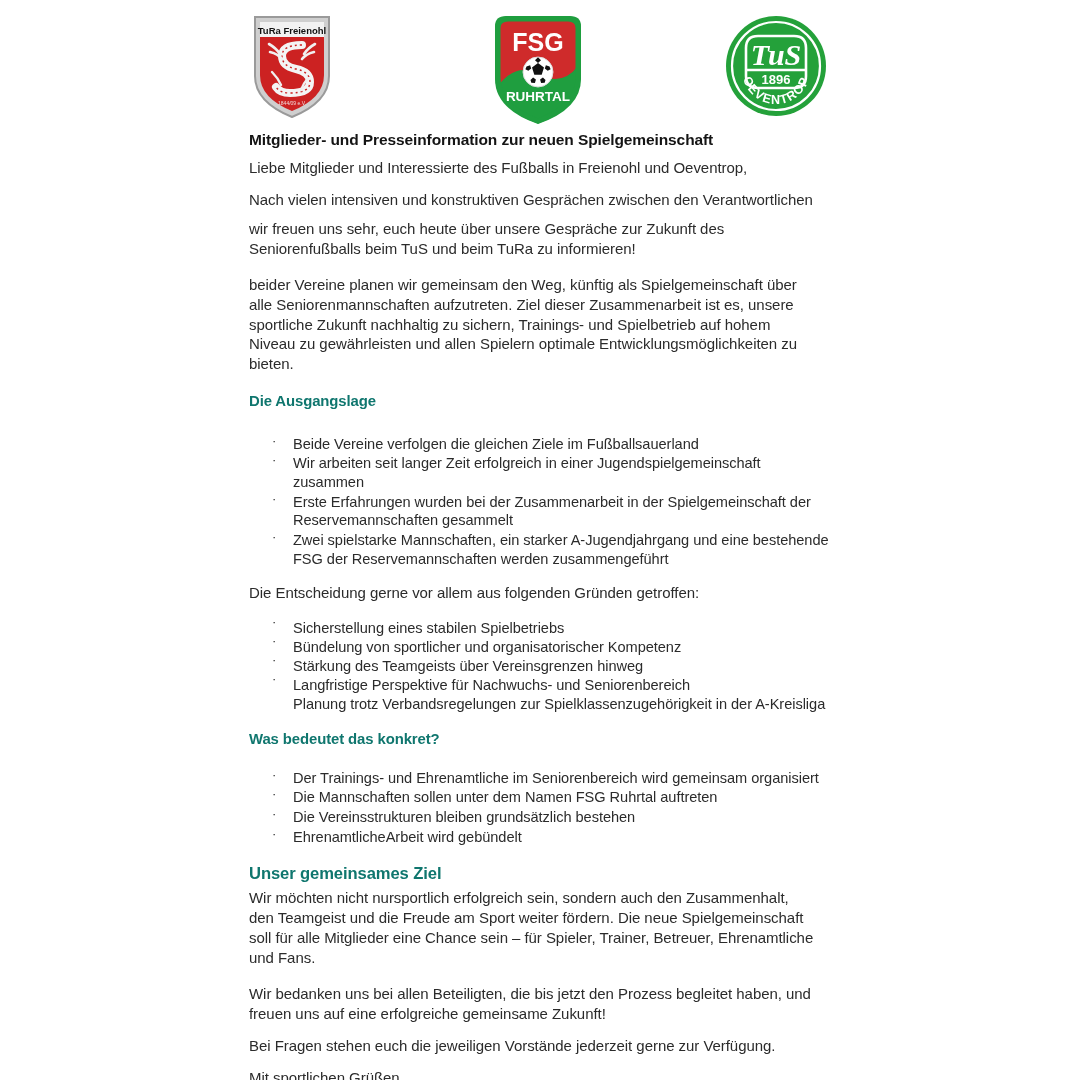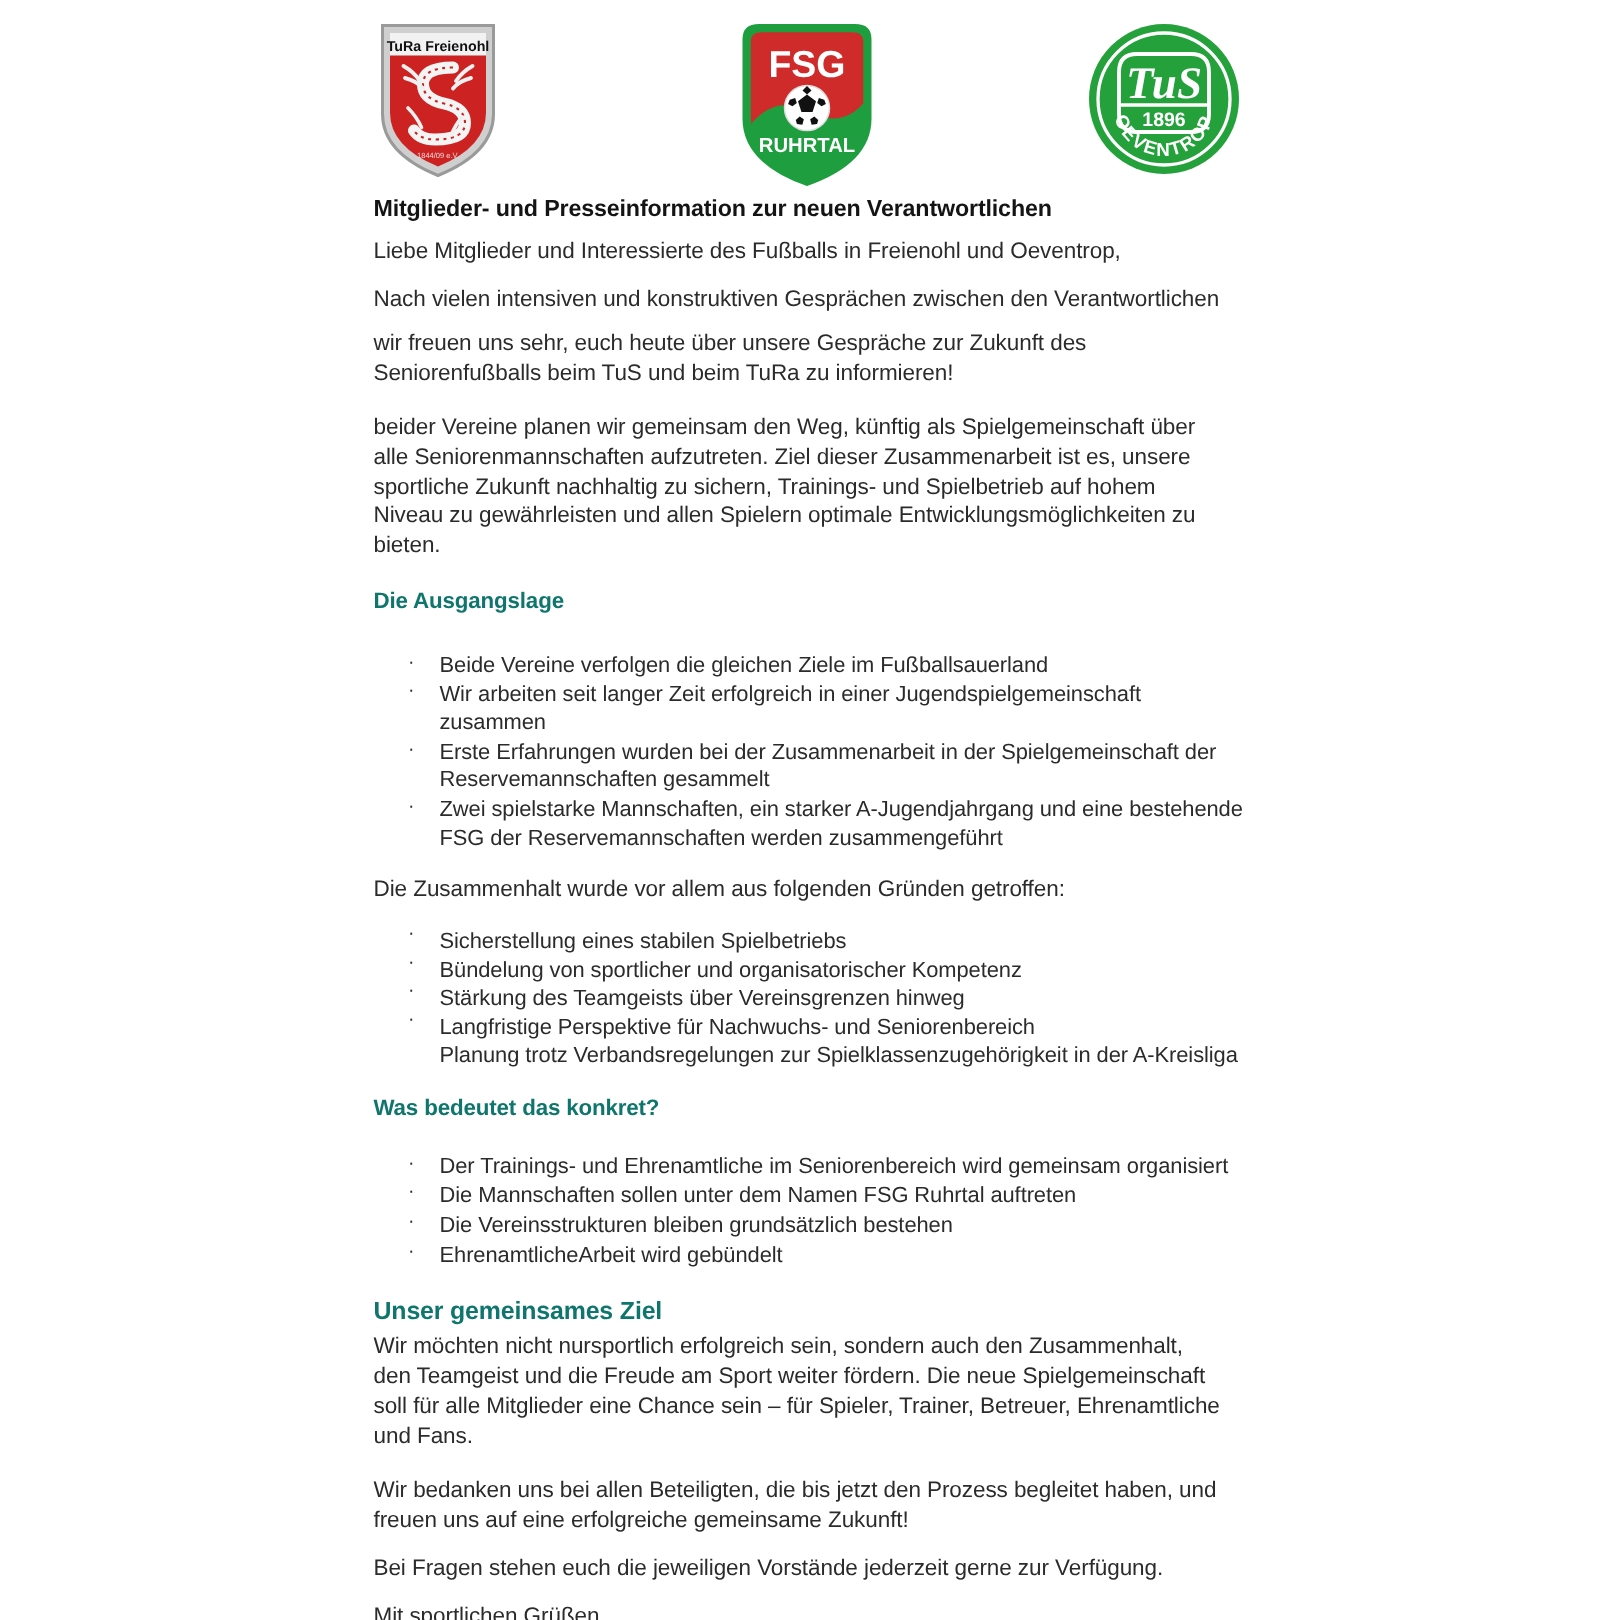--- a/index.html
+++ b/index.html
@@ -172,21 +172,21 @@
       <text x="52" y="70" font-family="'Liberation Sans', sans-serif" font-size="13" font-weight="bold" fill="#ffffff" text-anchor="middle">1896</text>
       <text font-family="'Liberation Sans', sans-serif" font-size="12.5" font-weight="bold" fill="#ffffff" letter-spacing="1.2">
         <textPath href="#tusArc" startOffset="50%" text-anchor="middle">OEVENTROP</textPath>
       </text>
     </svg>
   </div>
 </div>
 
 <div class="doc">
 
-  <h1 class="title">Mitglieder- und Presseinformation zur neuen Verantwortlichen</h1>
+  <h1 class="title">Mitglieder- und Presseinformation zur neuen Spielgemeinschaft</h1>
 
   <p class="body gap-md">Liebe Mitglieder und Interessierte des Fußballs in Freienohl und Oeventrop,</p>
 
   <p class="body gap-sm">Nach vielen intensiven und konstruktiven Gesprächen zwischen den Verantwortlichen</p>
 
   <p class="body gap-lg">wir freuen uns sehr, euch heute über unsere Gespräche zur Zukunft des Seniorenfußballs beim TuS und beim TuRa zu informieren!</p>
 
   <p class="body gap-none">beider Vereine planen wir gemeinsam den Weg, künftig als Spielgemeinschaft über alle Seniorenmannschaften aufzutreten. Ziel dieser Zusammenarbeit ist es, unsere sportliche Zukunft nachhaltig zu sichern, Trainings- und Spielbetrieb auf hohem Niveau zu gewährleisten und allen Spielern optimale Entwicklungsmöglichkeiten zu bieten.</p>
 
   <h2 class="section sp-b">Die Ausgangslage</h2>
@@ -202,21 +202,21 @@
     <li>
       <span class="dot">·</span>
       <span>Erste Erfahrungen wurden bei der Zusammenarbeit in der Spielgemeinschaft der Reservemannschaften gesammelt</span>
     </li>
     <li>
       <span class="dot">·</span>
       <span>Zwei spielstarke Mannschaften, ein starker A-Jugendjahrgang und eine bestehende FSG der Reservemannschaften werden zusammengeführt</span>
     </li>
   </ul>
 
-  <p class="body gap-none" style="margin-top:15px;">Die Zusammenhalt wurde vor allem aus folgenden Gründen getroffen:</p>
+  <p class="body gap-none" style="margin-top:15px;">Die Entscheidung gerne vor allem aus folgenden Gründen getroffen:</p>
   <ul class="bullets tight pad-b">
     <li>
       <span class="dot">·</span>
       <span>Sicherstellung eines stabilen Spielbetriebs</span>
     </li>
     <li>
       <span class="dot">·</span>
       <span>Bündelung von sportlicher und organisatorischer Kompetenz</span>
     </li>
     <li>

